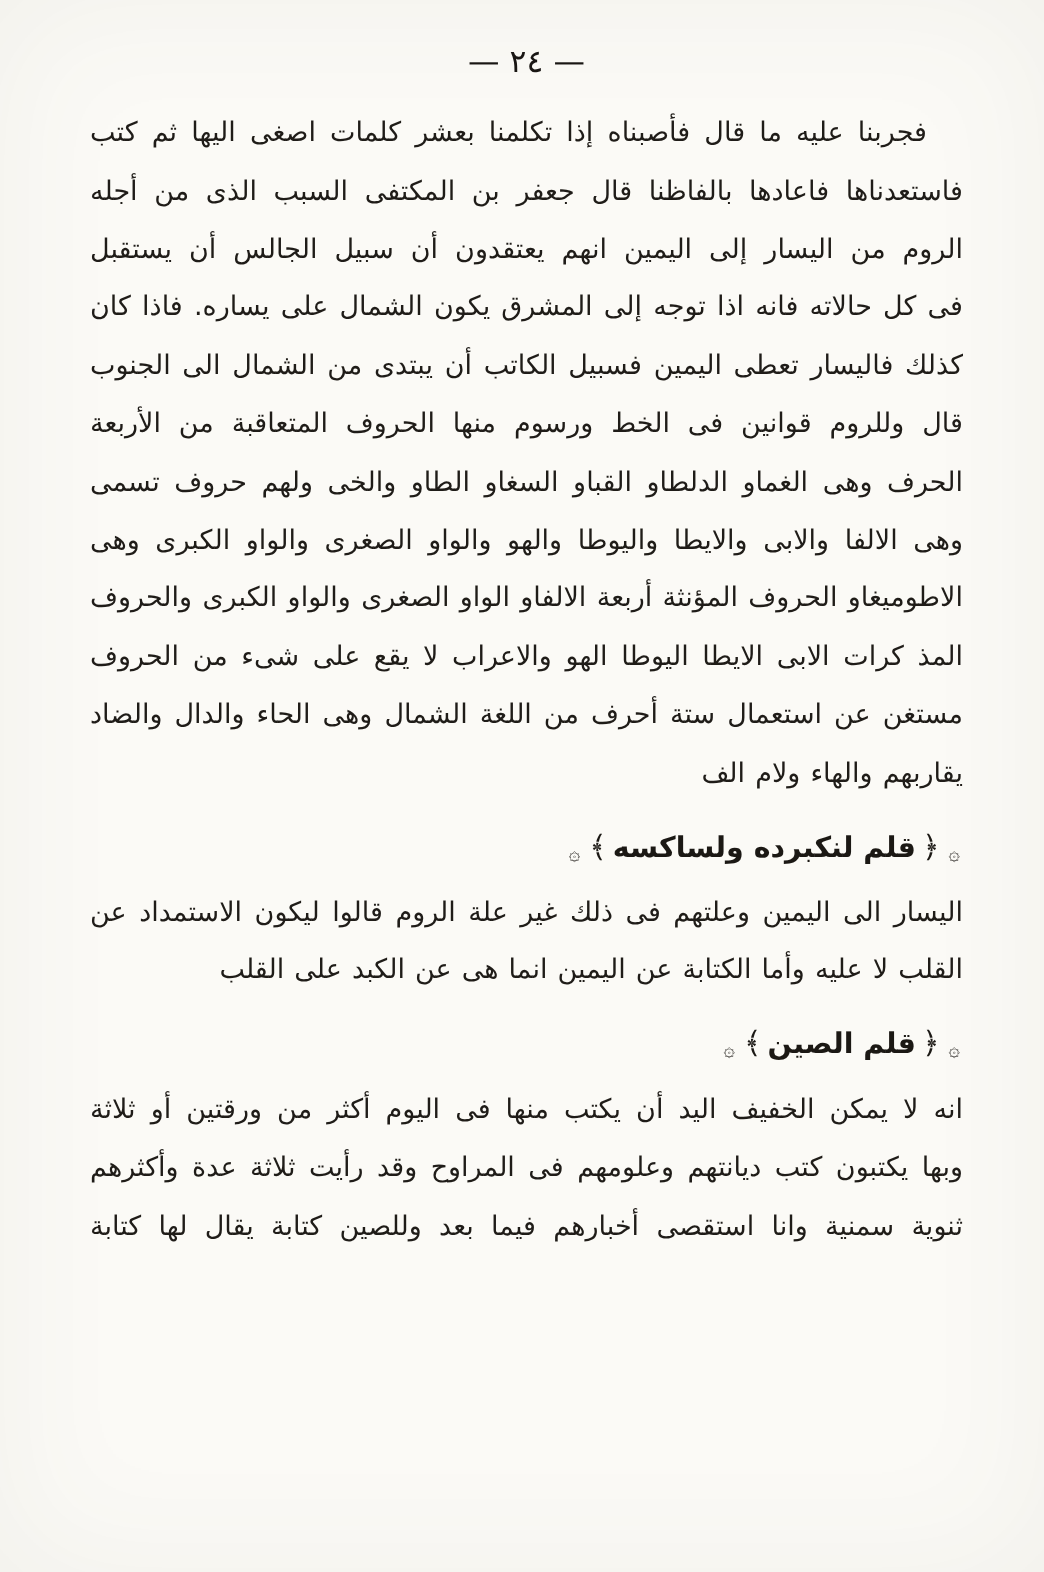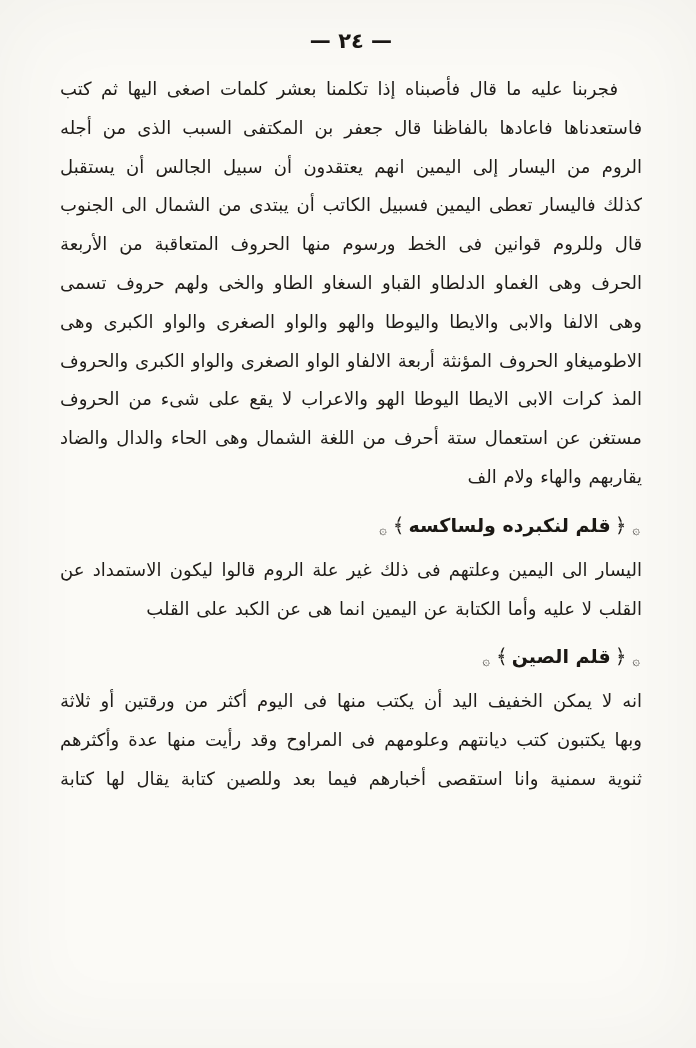--- a/index.html
+++ b/index.html
@@ -17,21 +17,21 @@
     box-sizing: border-box;
     padding: 24px 54px 0 60px;
     color: #1f1c18;
     box-shadow: inset 0 0 90px rgba(90, 80, 60, 0.06);
     overflow: hidden;
     direction: rtl;
   }
   .page-number {
     text-align: center;
     font-size: 21px;
-    font-weight: bold;
+    font-weight: normal;
     letter-spacing: 2px;
     height: 34px;
     line-height: 34px;
     margin-bottom: 12px;
     color: #191613;
   }
   .body-text {
     font-size: 18px;
     line-height: 38.8px;
   }
@@ -68,29 +68,30 @@
 </style>
 </head>
 <body>
 
 <div class="scan-page">
   <div class="page-number">— ٢٤ —</div>
   <div class="body-text" id="page-body">
       <div class="text-line first-indent">فجربنا عليه ما قال فأصبناه إذا تكلمنا بعشر كلمات اصغى اليها ثم كتب كلمة</div>
       <div class="text-line">فاستعدناها فاعادها بالفاظنا قال جعفر بن المكتفى السبب الذى من أجله تكتب</div>
       <div class="text-line">الروم من اليسار إلى اليمين انهم يعتقدون أن سبيل الجالس أن يستقبل المشرق</div>
+      <div class="text-line">فى كل حالاته فانه اذا توجه إلى المشرق يكون الشمال على يساره. فاذا كان</div>
       <div class="text-line">كذلك فاليسار تعطى اليمين فسبيل الكاتب أن يبتدى من الشمال الى الجنوب</div>
       <div class="text-line">قال وللروم قوانين فى الخط ورسوم منها الحروف المتعاقبة من الأربعة والعشرين</div>
       <div class="text-line">الحرف وهى الغماو الدلطاو القباو السغاو الطاو والخى ولهم حروف تسمى المصونات</div>
       <div class="text-line">وهى الالفا والابى والايطا واليوطا والهو والواو الصغرى والواو الكبرى وهى</div>
       <div class="text-line">الاطوميغاو الحروف المؤنثة أربعة الالفاو الواو الصغرى والواو الكبرى والحروف</div>
       <div class="text-line">المذ كرات الابى الايطا اليوطا الهو والاعراب لا يقع على شىء من الحروف اليونانية</div>
       <div class="text-line">مستغن عن استعمال ستة أحرف من اللغة الشمال وهى الحاء والدال والضاد</div>
       <div class="text-line short-last">يقاربهم والهاء ولام الف</div>
       <div class="section-heading"><span class="rosette">۞</span><span class="bracket">﴿</span><span class="heading-text">قلم لنكبرده ولساكسه</span><span class="bracket">﴾</span><span class="rosette">۞</span></div>
       <div class="text-line">اليسار الى اليمين وعلتهم فى ذلك غير علة الروم قالوا ليكون الاستمداد عن حركة</div>
       <div class="text-line short-last">القلب لا عليه وأما الكتابة عن اليمين انما هى عن الكبد على القلب</div>
       <div class="section-heading"><span class="rosette">۞</span><span class="bracket">﴿</span><span class="heading-text">قلم الصين</span><span class="bracket">﴾</span><span class="rosette">۞</span></div>
       <div class="text-line">انه لا يمكن الخفيف اليد أن يكتب منها فى اليوم أكثر من ورقتين أو ثلاثة</div>
-      <div class="text-line">وبها يكتبون كتب ديانتهم وعلومهم فى المراوح وقد رأيت منها عدة وأكثرهم</div>
+      <div class="text-line">وبها يكتبون كتب ديانتهم وعلومهم فى المراوح وقد رأيت ثلاثة عدة وأكثرهم</div>
       <div class="text-line">ثنوية سمنية وانا استقصى أخبارهم فيما بعد وللصين كتابة يقال لها كتابة المجموع</div>
     </div>
 </div>
 
 </body></html>

